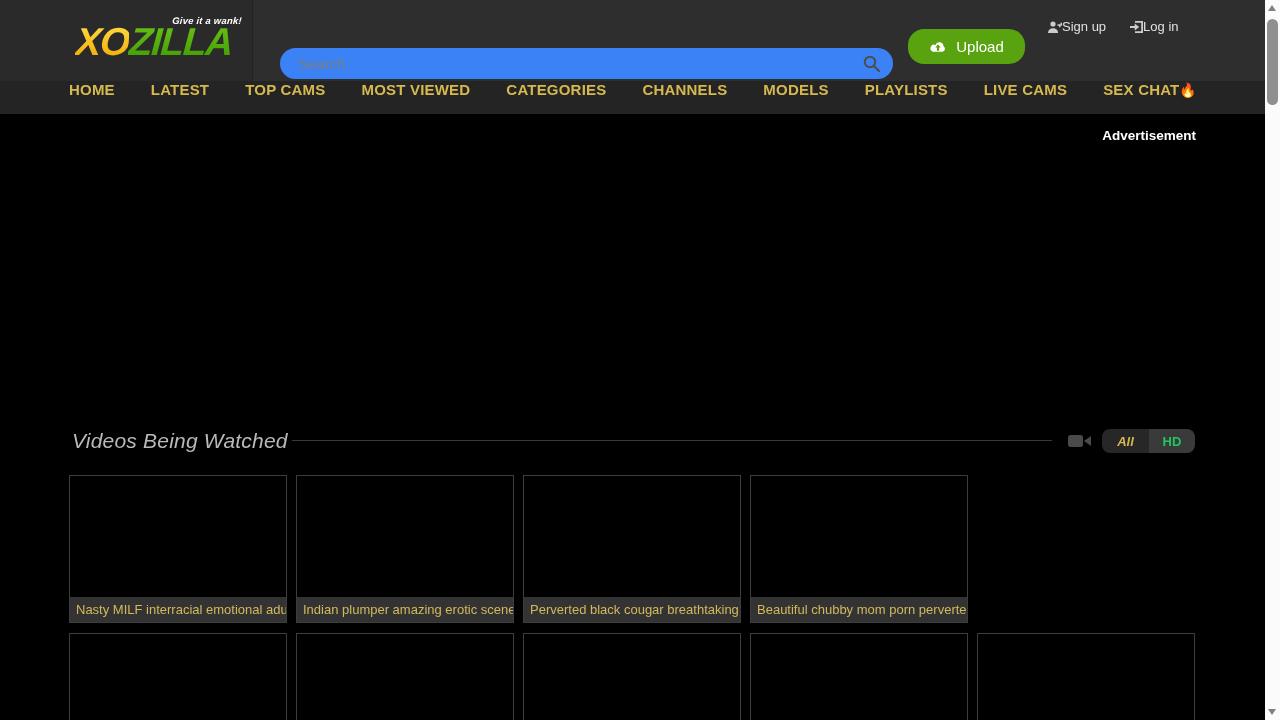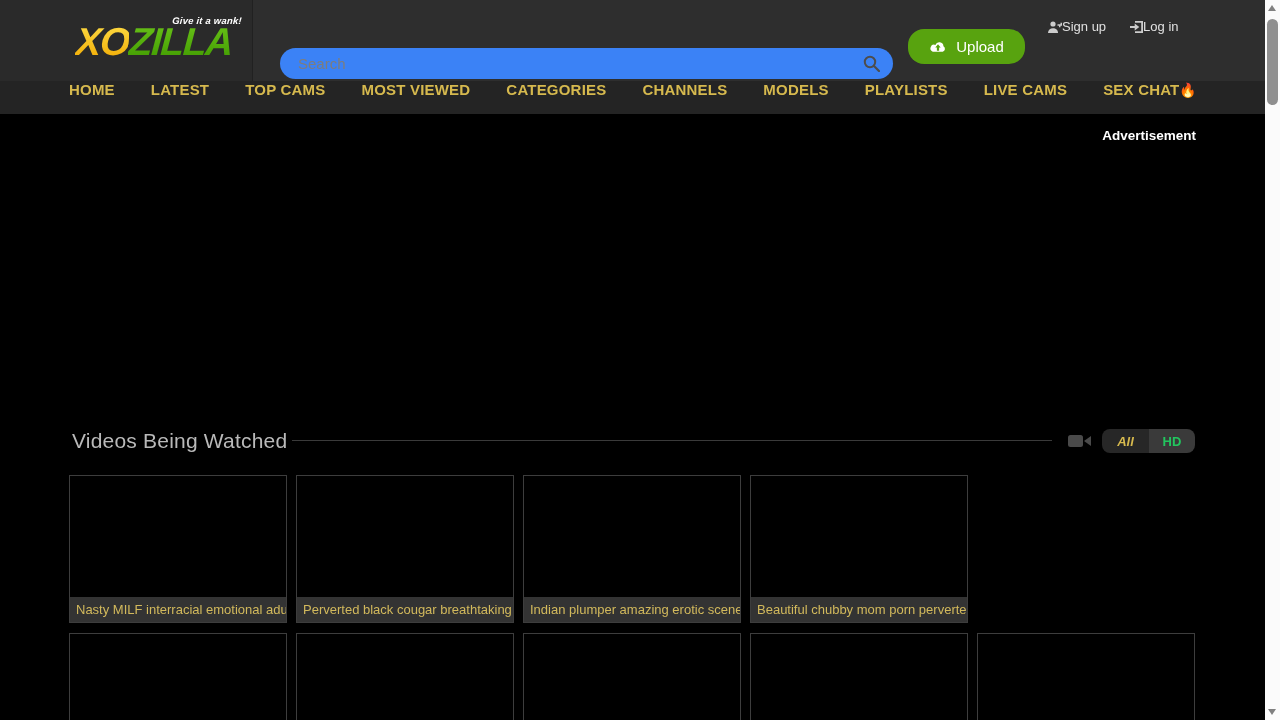--- a/index.html
+++ b/index.html
@@ -125,43 +125,43 @@
     <a class="nav-item">CATEGORIES</a>
     <a class="nav-item">CHANNELS</a>
     <a class="nav-item">MODELS</a>
     <a class="nav-item">PLAYLISTS</a>
     <a class="nav-item">LIVE CAMS</a>
     <a class="nav-item"><span>SEX CHAT</span><span class="flame">🔥</span></a>
   </nav>
 
   <div class="ad-label">Advertisement</div>
 
-  <h2 class="section-title" style="font-weight:normal;">Videos Being Watched</h2>
+  <h2 class="section-title" style="font-weight:normal;font-style:italic;">Videos Being Watched</h2>
   <div class="section-line"></div>
   <svg class="camera-icon" width="23" height="16" viewBox="0 0 23 16">
     <rect x="0" y="2" width="15" height="12" rx="2.5" fill="#4a4a4a"></rect>
     <path d="M16 8l7-5v10z" fill="#4a4a4a"></path>
   </svg>
   <div class="toggle">
     <div class="toggle-all">All</div>
     <div class="toggle-hd">HD</div>
   </div>
 
   <div class="grid-row row1">
     <div class="card">
       <div class="thumb"></div>
       <div class="card-title">Nasty MILF interracial emotional adult</div>
     </div>
     <div class="card">
       <div class="thumb"></div>
-      <div class="card-title">Perverted black cougar breathtaking</div>
+      <div class="card-title">Indian plumper amazing erotic scene</div>
     </div>
     <div class="card">
       <div class="thumb"></div>
-      <div class="card-title">Indian plumper amazing erotic scene</div>
+      <div class="card-title">Perverted black cougar breathtaking</div>
     </div>
     <div class="card">
       <div class="thumb"></div>
       <div class="card-title">Beautiful chubby mom porn perverted</div>
     </div>
   </div>
 
   <div class="grid-row row2">
     <div class="card-stub"></div>
     <div class="card-stub"></div>

